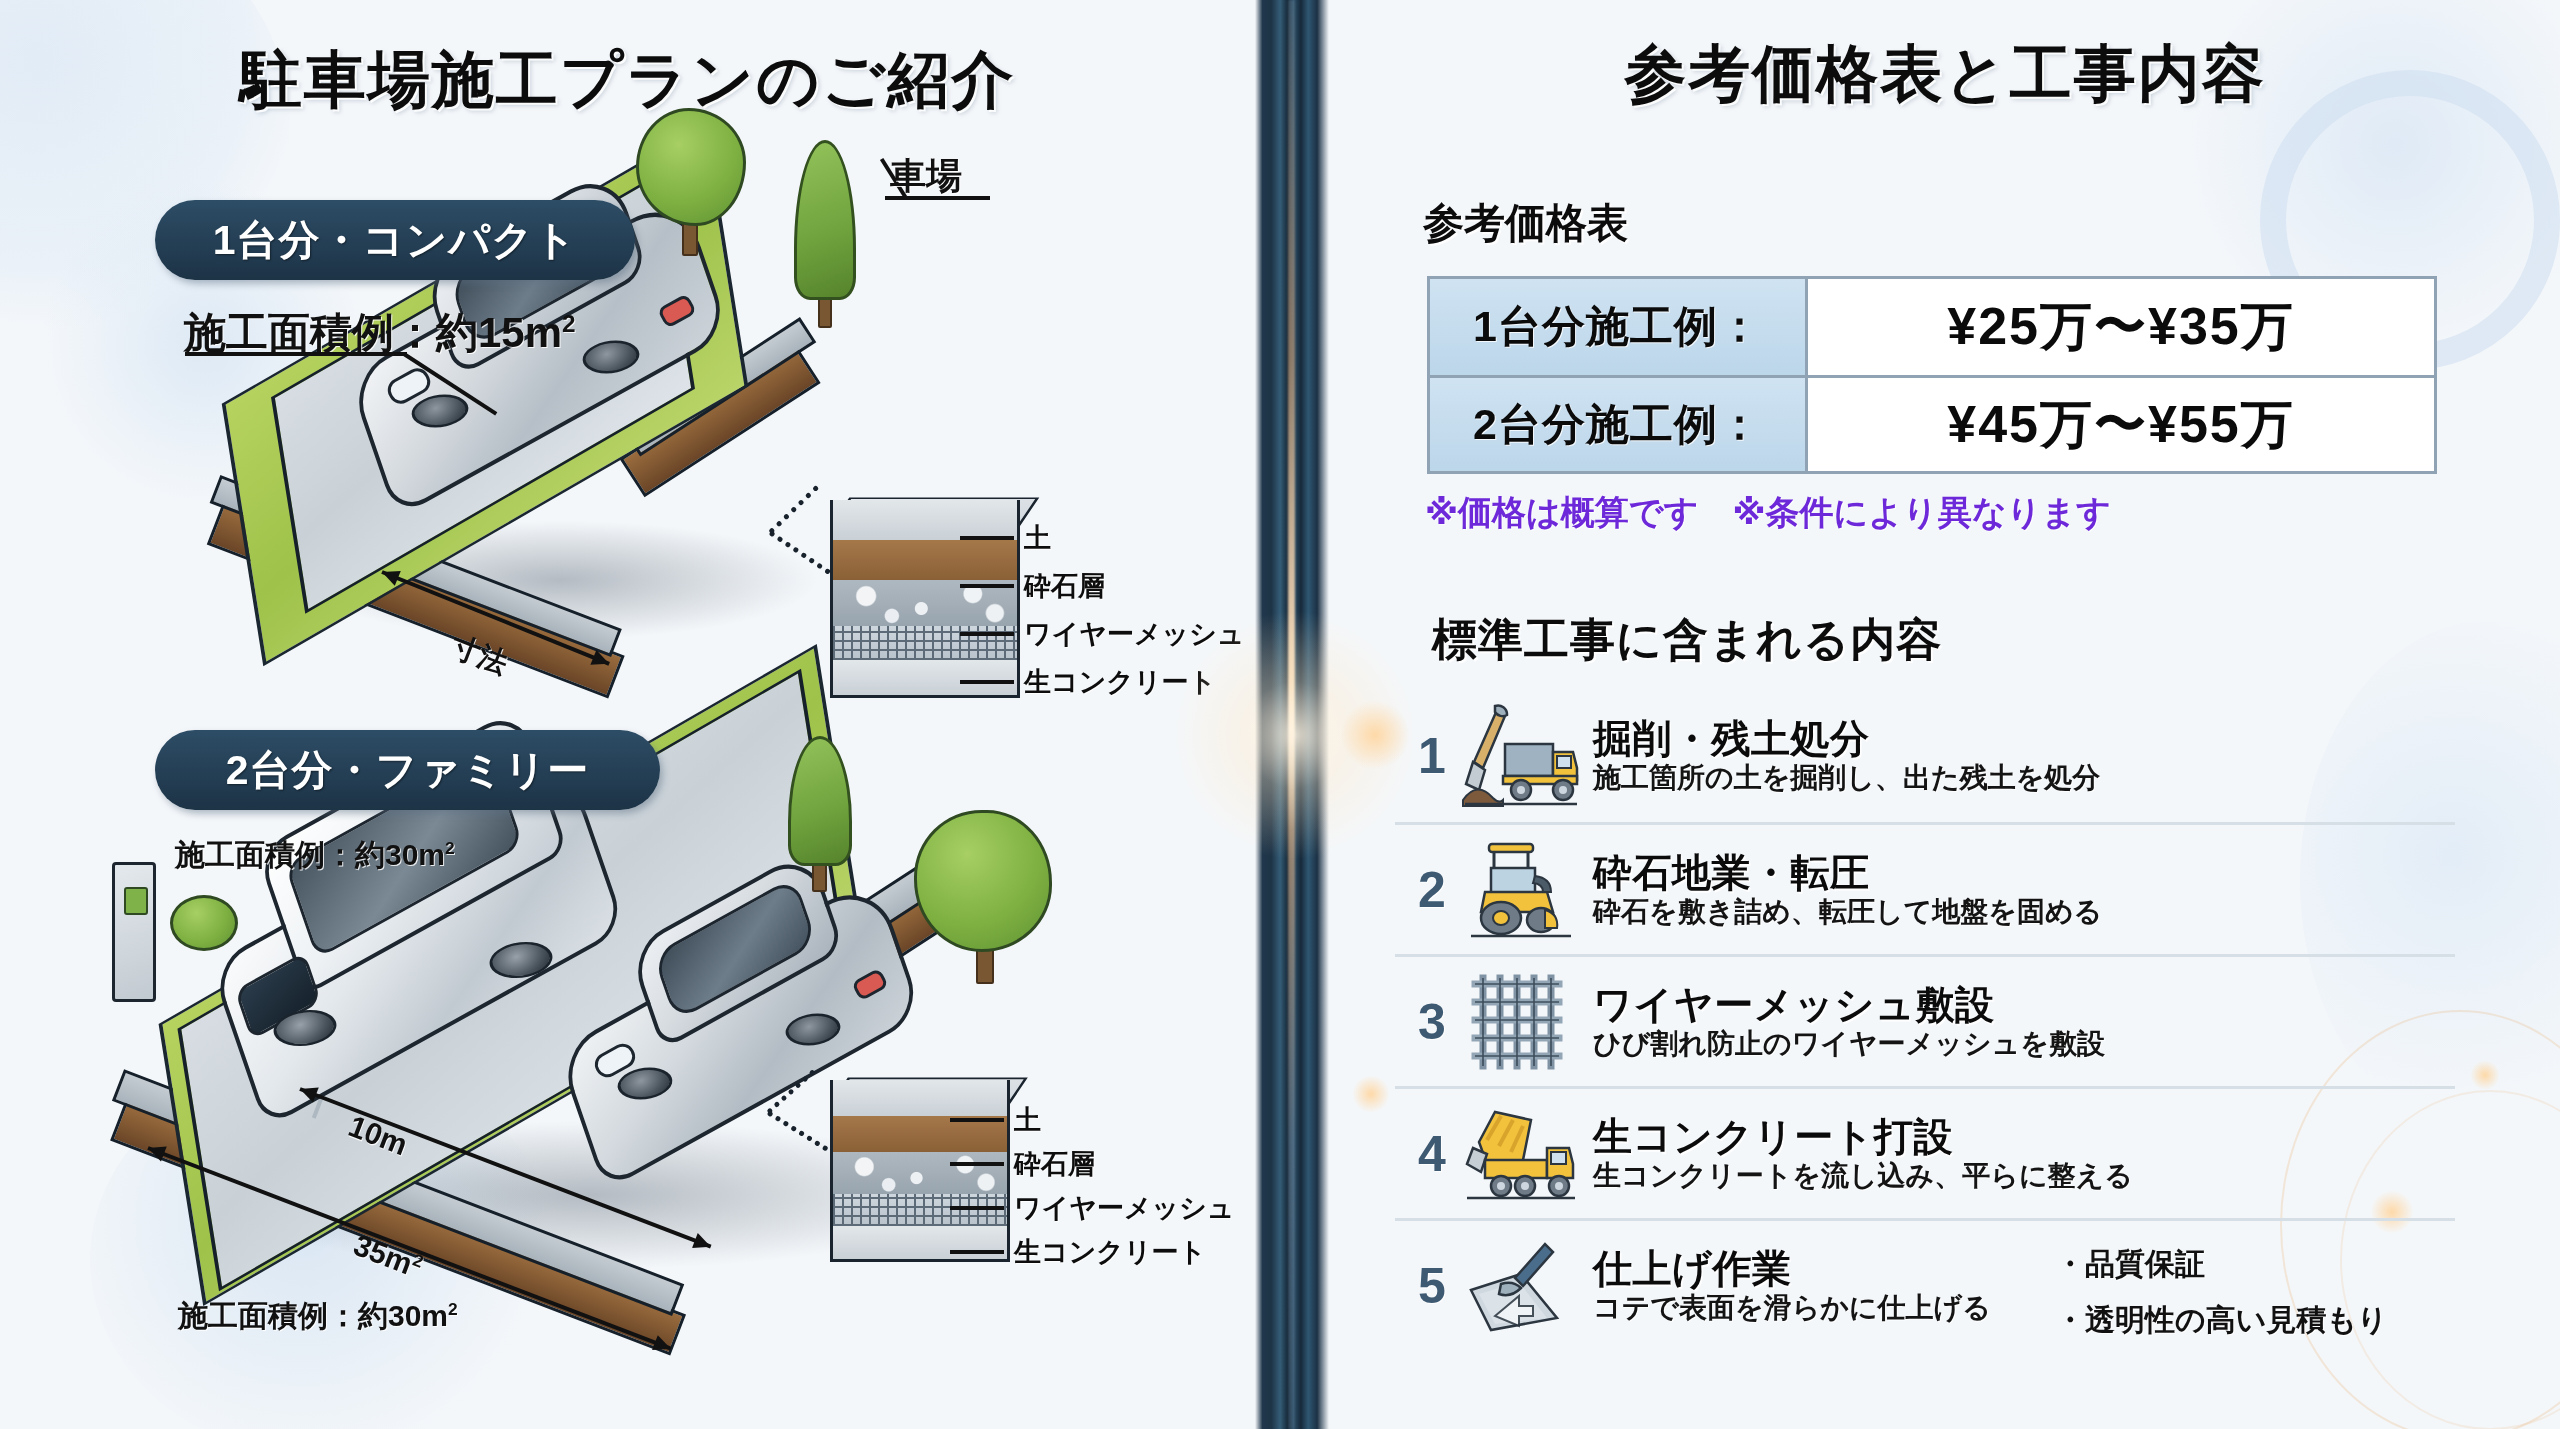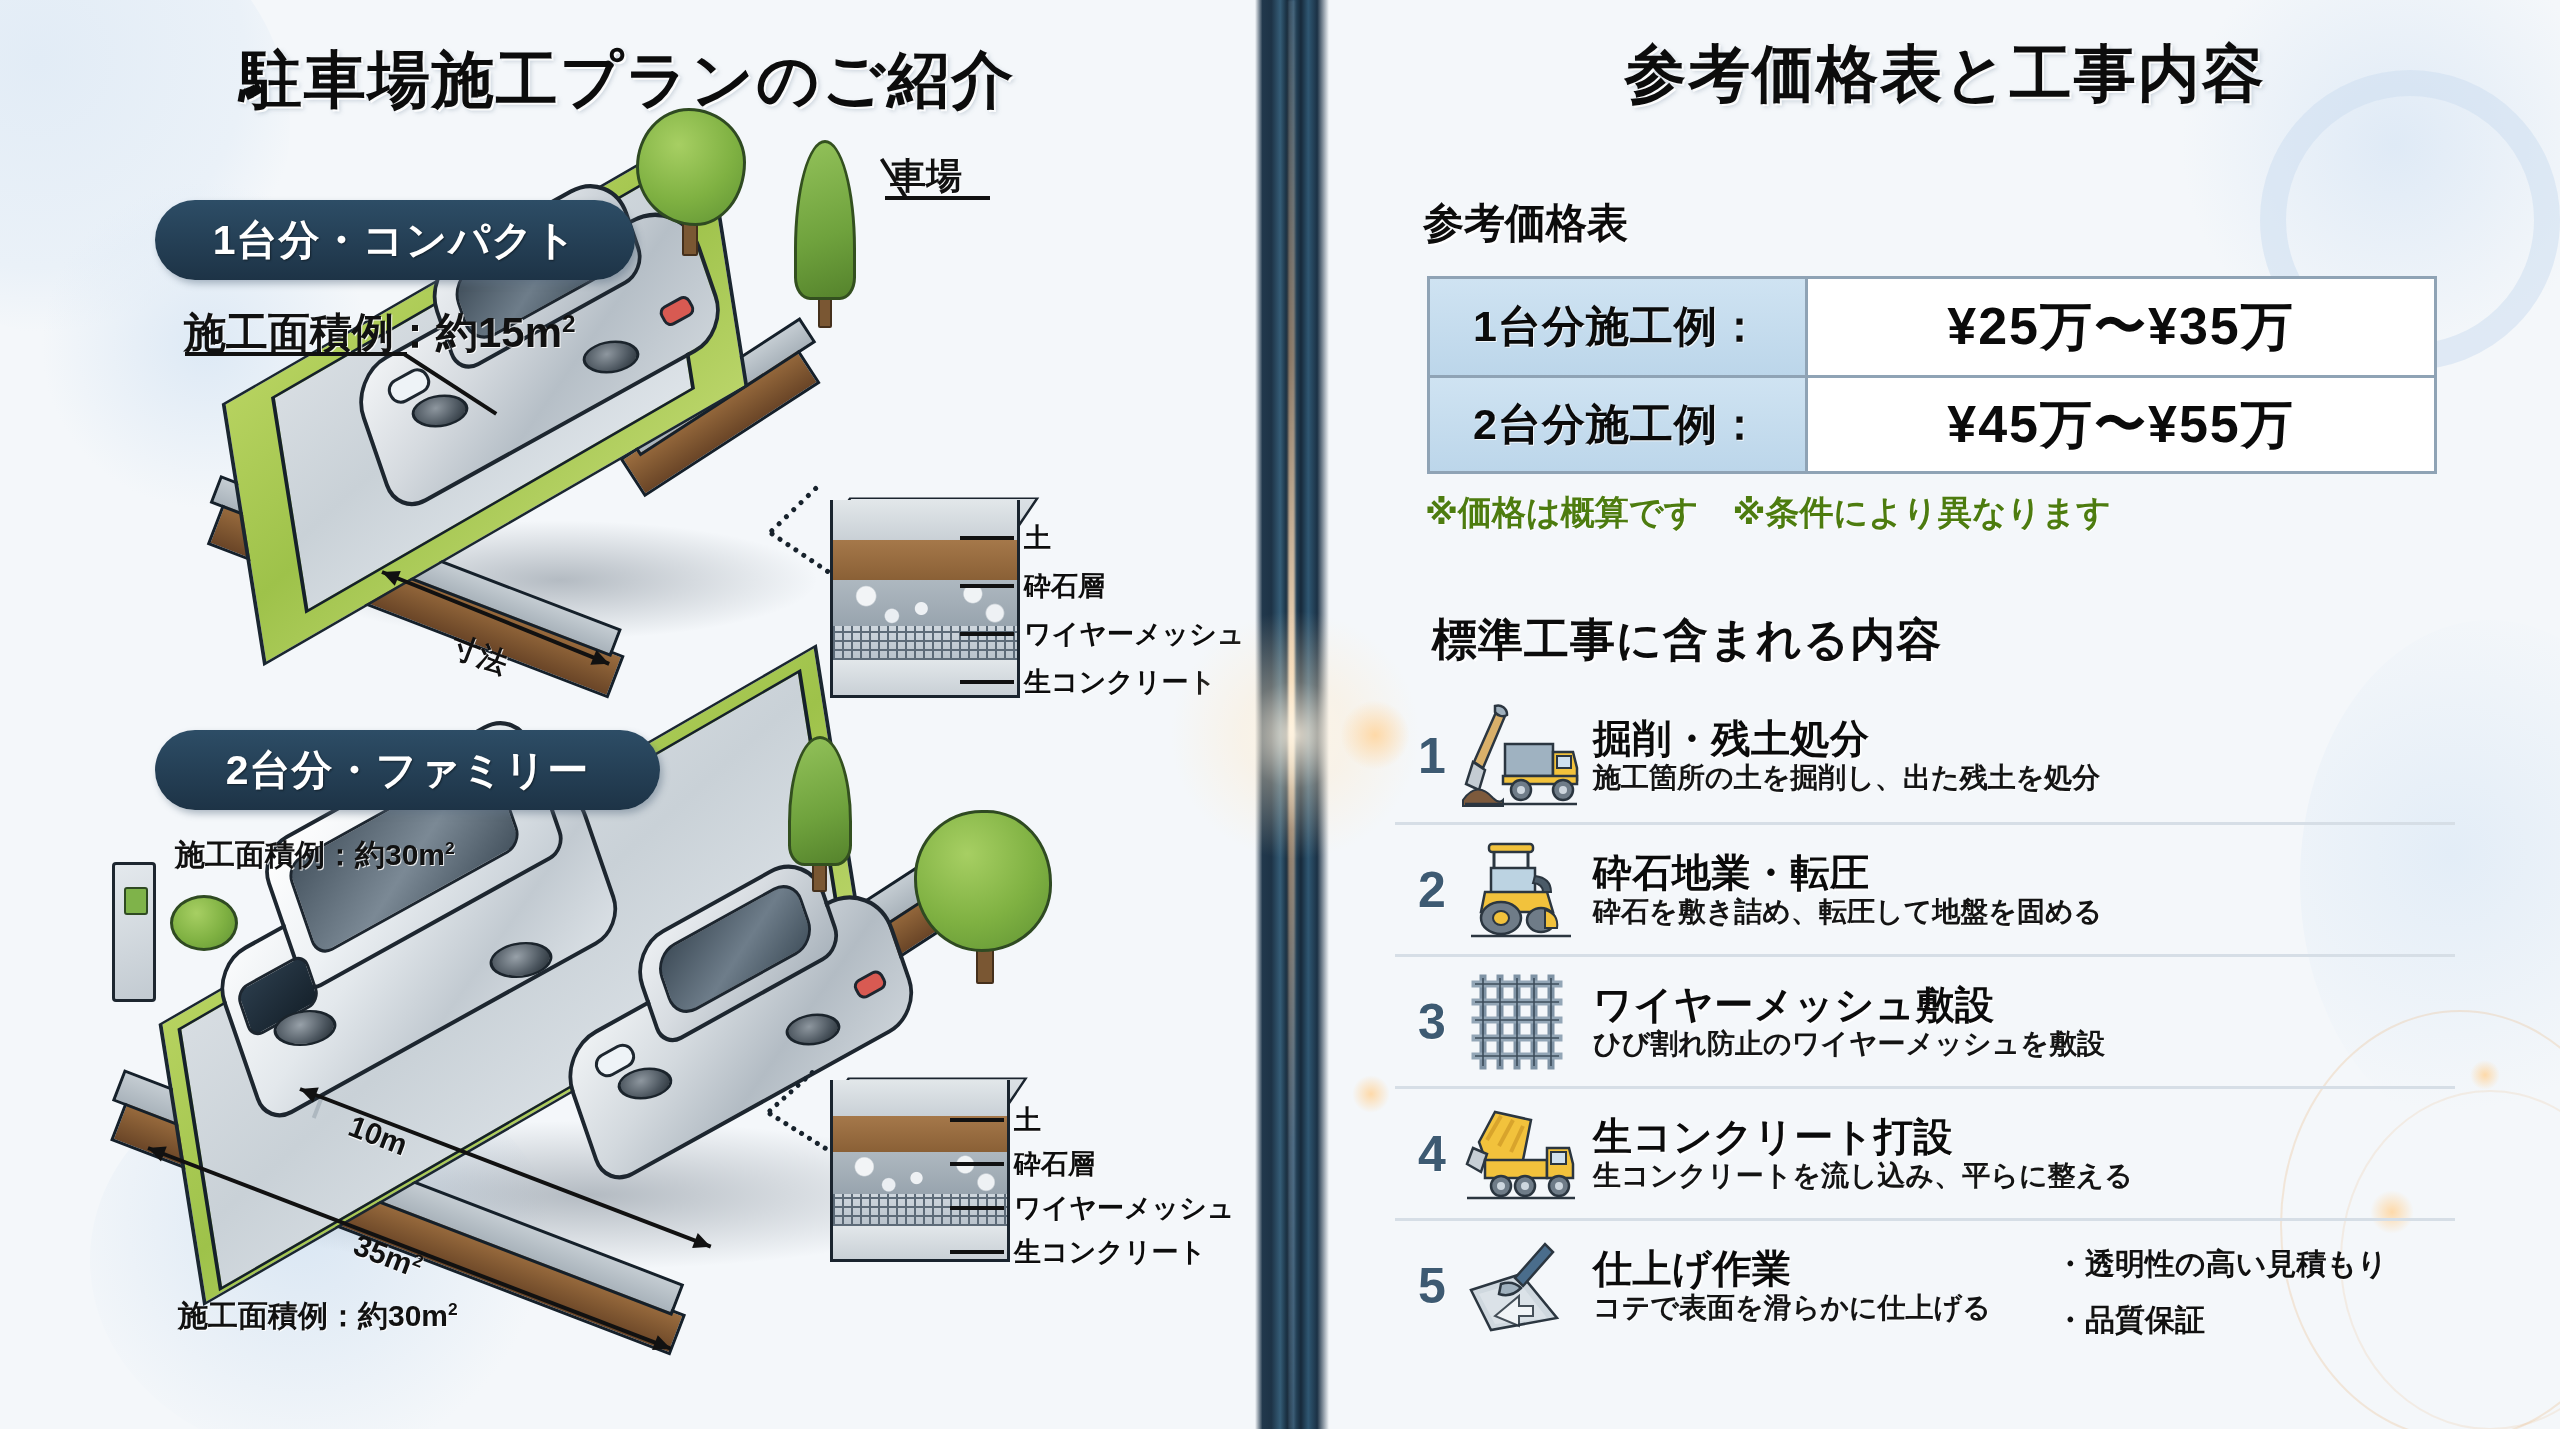--- a/index.html
+++ b/index.html
@@ -286,21 +286,21 @@
   .price-value {
     flex: 1;
     display: flex; align-items: center; justify-content: center;
     font-size: 52px; font-weight: 900; color: #0b0b0b;
     text-shadow: 2px 2px 0 rgba(255,255,255,.85);
     letter-spacing: 2px;
   }
 
   #price-note {
     position: absolute; left: 1425px; top: 490px;
-    font-size: 34px; font-weight: 800; color: #4d7c0f;
+    font-size: 34px; font-weight: 800; color: #6d28d9;
     text-shadow: 1px 1px 0 rgba(255,255,255,.8);
     white-space: nowrap;
     text-align: right;
   }
 
   
   #works-heading {
     position: absolute; left: 1432px; top: 610px;
     font-size: 45px; font-weight: 900; color: #0c0c0c;
     text-shadow: 2px 2px 0 rgba(255,255,255,.85);
@@ -744,17 +744,17 @@
         </svg>
       </div>
       <div class="work-text">
         <div class="work-title">仕上げ作業</div>
         <div class="work-desc">コテで表面を滑らかに仕上げる</div>
       </div>
     </div>
   </div>
 
   <div id="benefits">
+    <div>・品質保証</div>
     <div>・透明性の高い見積もり</div>
-    <div>・品質保証</div>
   </div>
 
 </div>
 
 </body></html>

